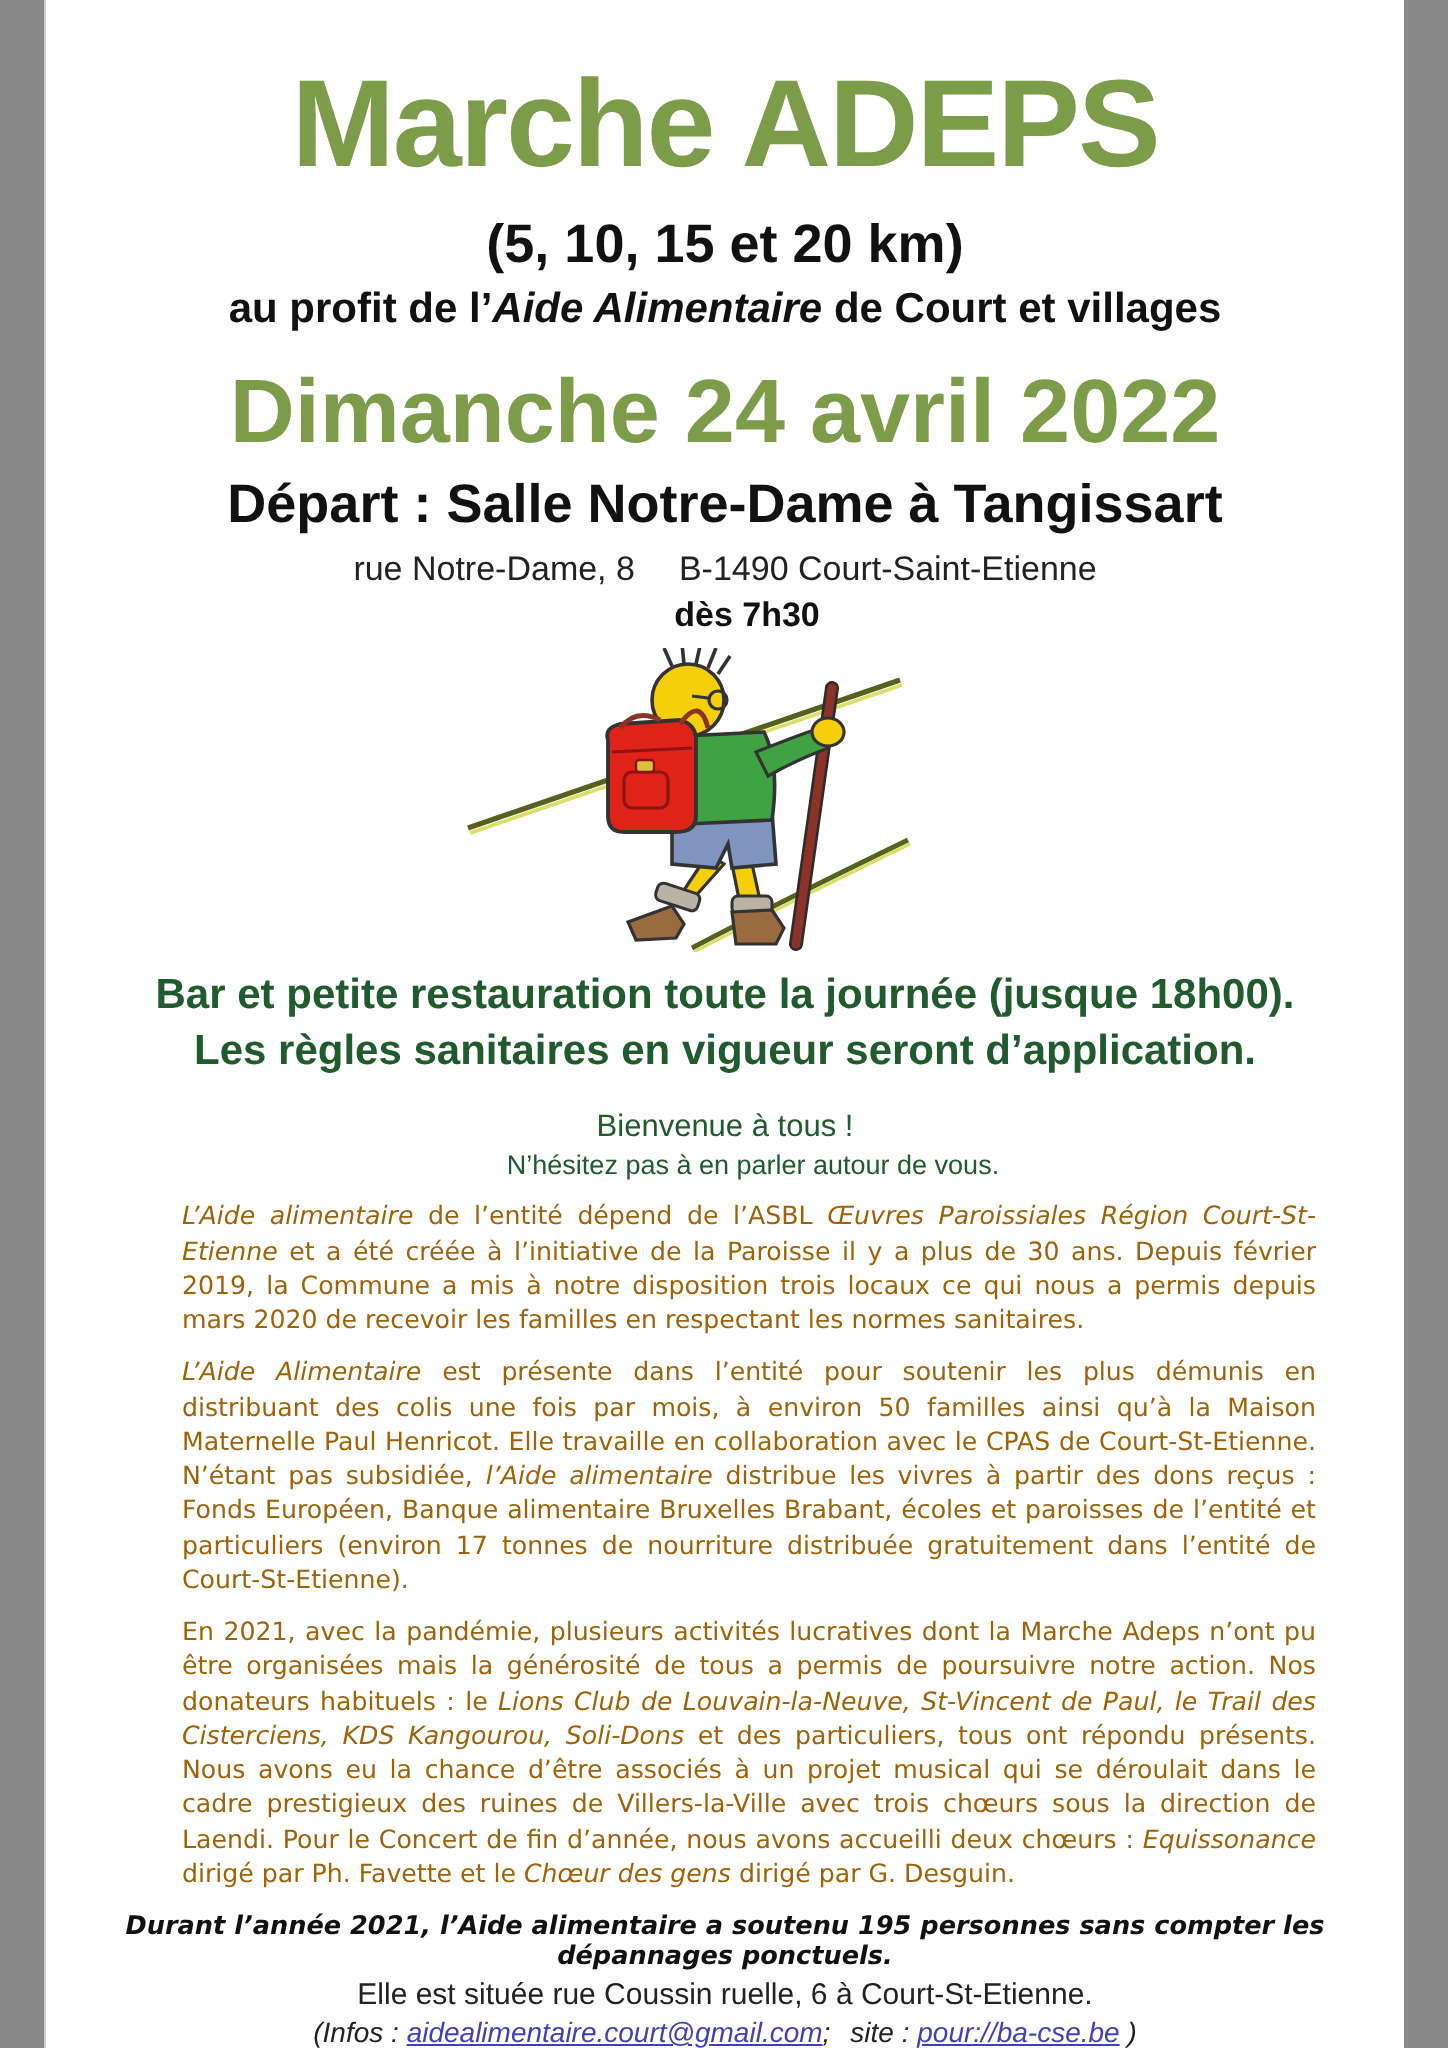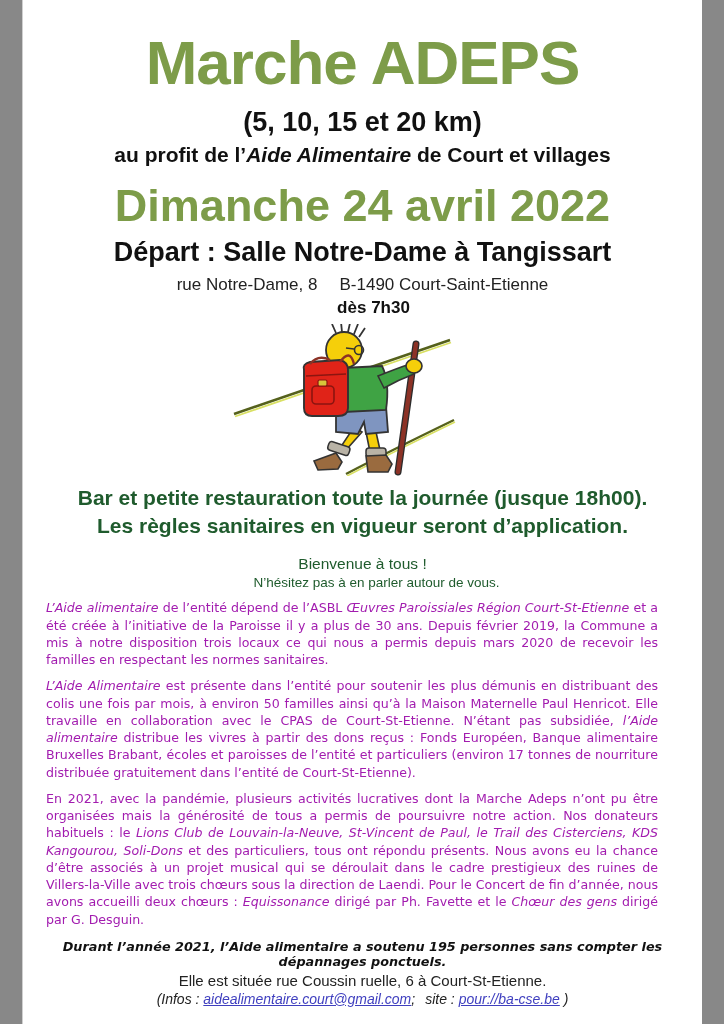--- a/index.html
+++ b/index.html
@@ -30,22 +30,22 @@
   .start-time { margin-top:3px; font-size:17px; font-weight:700; color:#111;margin-left:22px; }
 
   .illustration-wrap { margin-top:6px; display:flex; justify-content:center; }
 
   .banner-line { font-size:21px; font-weight:700; color:#1f5b2d; line-height:1.35; }
   .banner-wrap { margin-top:8px; }
   .welcome { margin-top:15px; font-size:15.5px; font-weight:400; color:#1f5b2d; }
   .welcome-sub { margin-top:2px; font-size:13.5px; color:#1f5b2d;padding-left:28px; }
 
   .para {
-    margin:9px 44px 0 23px; text-align:justify;
-    font-family:"DejaVu Sans", sans-serif; font-size:12.6px; line-height:1.37; color:#a21caf;
+    margin:9px 44px 0 68px; text-align:justify;
+    font-family:"DejaVu Sans", sans-serif; font-size:12.6px; line-height:1.37; color:#a16207;
   }
   .para .it { font-style:italic; }
 
   .f-bold-italic {
     margin-top:11px; font-family:"DejaVu Sans", sans-serif; font-size:12.8px;
     font-weight:700; font-style:italic; color:#111;
   }
   .f-location { margin-top:3px; font-size:15px; color:#222; }
   .f-infos { margin-top:2px; font-size:14px; font-style:italic; color:#222; }
   .f-infos a { color:#3f3fbf; text-decoration:underline; cursor:pointer; }

